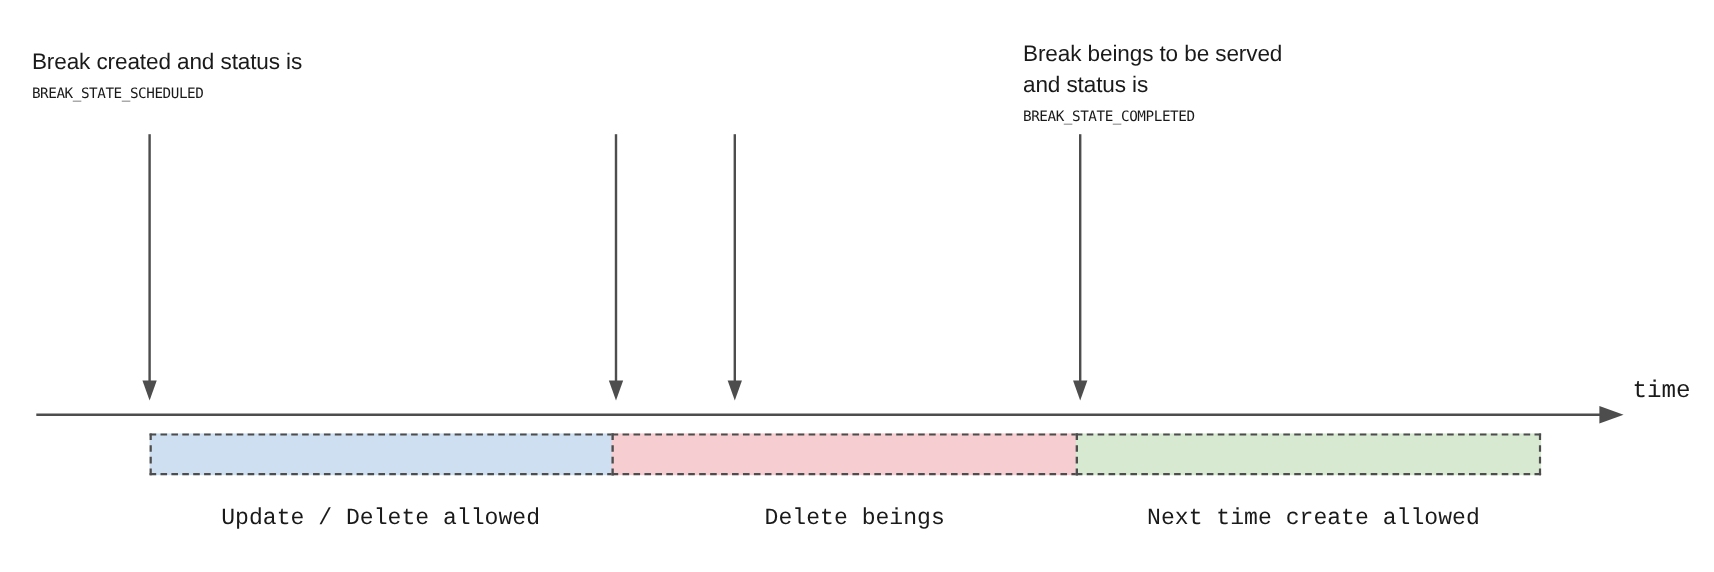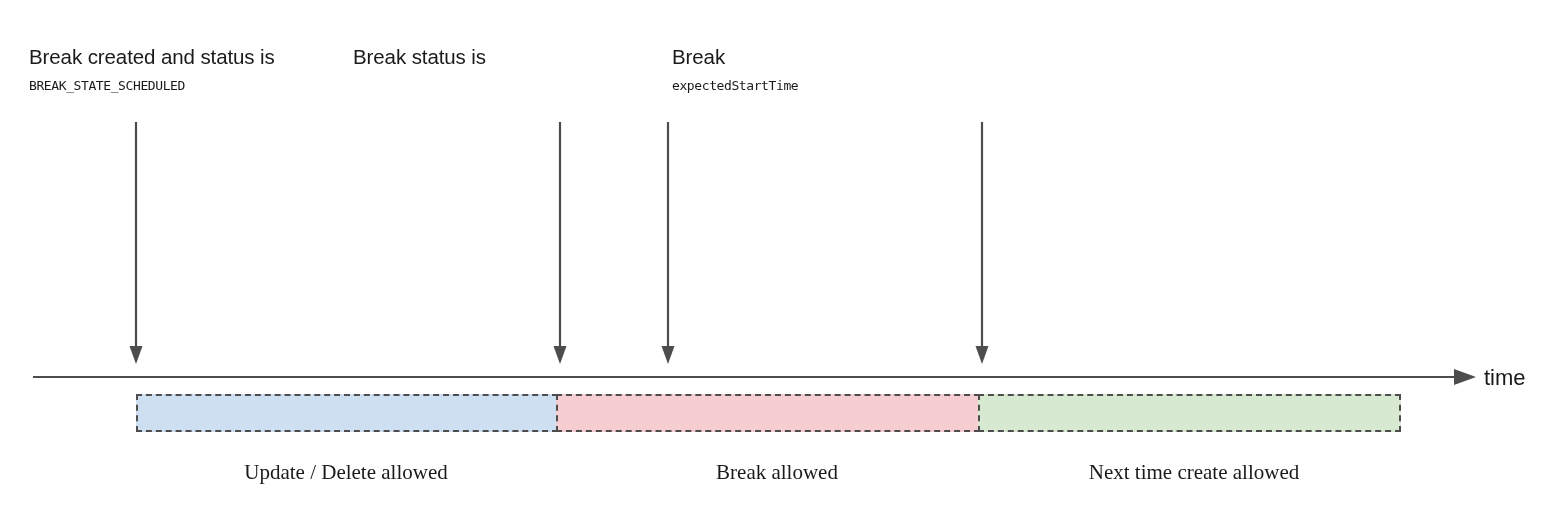--- a/index.html
+++ b/index.html
@@ -67,25 +67,25 @@
     left: 33px;
     top: 362px;
     width: 1445px;
     height: 30px;
   }
   #time-axis svg { display: block; overflow: visible; }
 
   #time-axis-label {
     position: absolute;
     left: 1484px;
-    top: 365px;
+    top: 343px;
     font-size: 22px;
     line-height: 26px;
     color: #1a1a1a;
-    font-family: Liberation Sans, sans-serif;
+    font-family: Liberation Mono, monospace;
   }
 
   
   #phase-bars {
     position: absolute;
     left: 136px;
     top: 394px;
     height: 38px;
     display: flex;
     flex-direction: row;
@@ -99,45 +99,45 @@
   .phase-bar:last-child { margin-right: 0; }
 
   
   .phase-caption {
     position: absolute;
     font-size: 21px;
     line-height: 26px;
     color: #1a1a1a;
     white-space: nowrap;
     transform: translateX(-50%);
-    font-family: Liberation Serif, serif;
+    font-family: Liberation Mono, monospace;
   }
   #phase-caption-0 { left: 346px;  top: 459px; }
   #phase-caption-1 { left: 777px;  top: 459px; }
   #phase-caption-2 { left: 1194px; top: 459px; }
 </style>
 </head>
 <body>
 
 <div id="diagram-root">
 
   <div class="annotation" id="annotation-scheduled">
     <span class="line prose">Break created and status is</span>
     <span class="line code">BREAK_STATE_SCHEDULED</span>
   </div>
 
   <div class="annotation" id="annotation-decisioned">
-    <span class="line prose">Break status is</span>
   </div>
 
-  <div class="annotation" id="annotation-expected">
-    <span class="line prose">Break</span>
-    <span class="line code">expectedStartTime</span>
+
+  <div class="annotation" id="annotation-completed">
+    <span class="line prose">Break beings to be served</span>
+    <span class="line prose">and status is</span>
+    <span class="line code">BREAK_STATE_COMPLETED</span>
   </div>
-
 
   <div class="marker-arrow" id="marker-arrow-scheduled">
     <svg width="16" height="244" viewBox="0 0 16 244">
       <line x1="8" y1="0" x2="8" y2="228" stroke="#4d4d4d" stroke-width="2.2"></line>
       <polygon points="8,242 1.5,224 14.5,224" fill="#4d4d4d"></polygon>
     </svg>
   </div>
 
   <div class="marker-arrow" id="marker-arrow-decisioned">
     <svg width="16" height="244" viewBox="0 0 16 244">
@@ -169,16 +169,16 @@
 
   <div id="time-axis-label">time</div>
 
   <div id="phase-bars">
     <div class="phase-bar" style="width:422px;background:#cddff0;"></div>
     <div class="phase-bar" style="width:424px;background:#f6cdd0;"></div>
     <div class="phase-bar" style="width:423px;background:#d8e9d2;"></div>
   </div>
 
   <div class="phase-caption" id="phase-caption-0">Update / Delete allowed</div>
-  <div class="phase-caption" id="phase-caption-1">Break allowed</div>
+  <div class="phase-caption" id="phase-caption-1">Delete beings</div>
   <div class="phase-caption" id="phase-caption-2">Next time create allowed</div>
 
 </div>
 
 </body></html>

